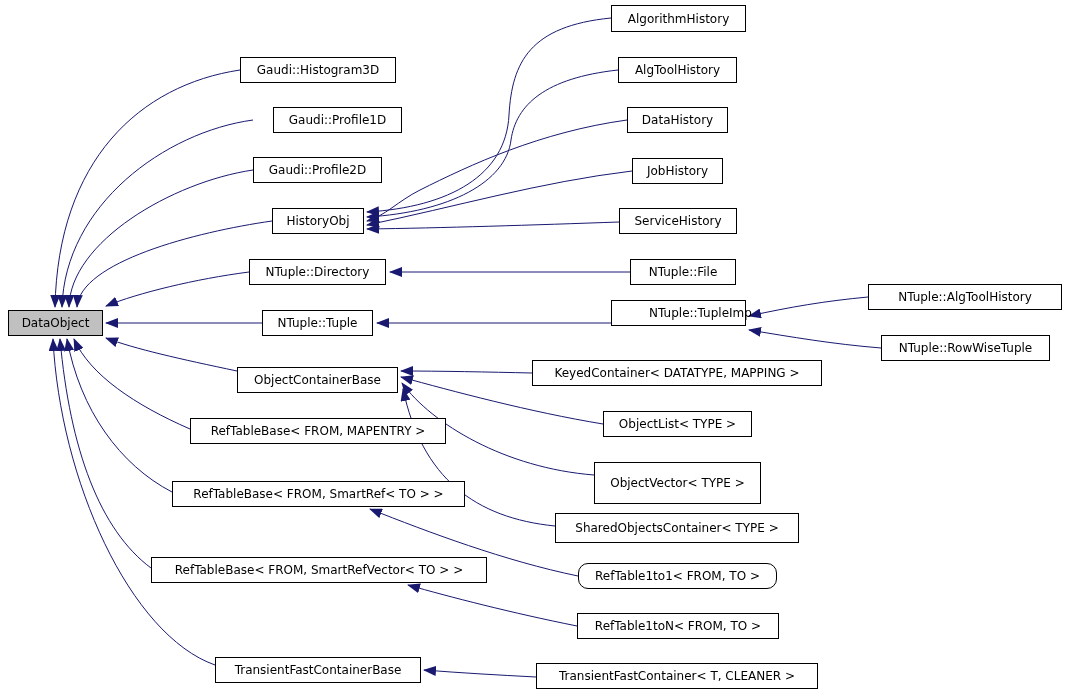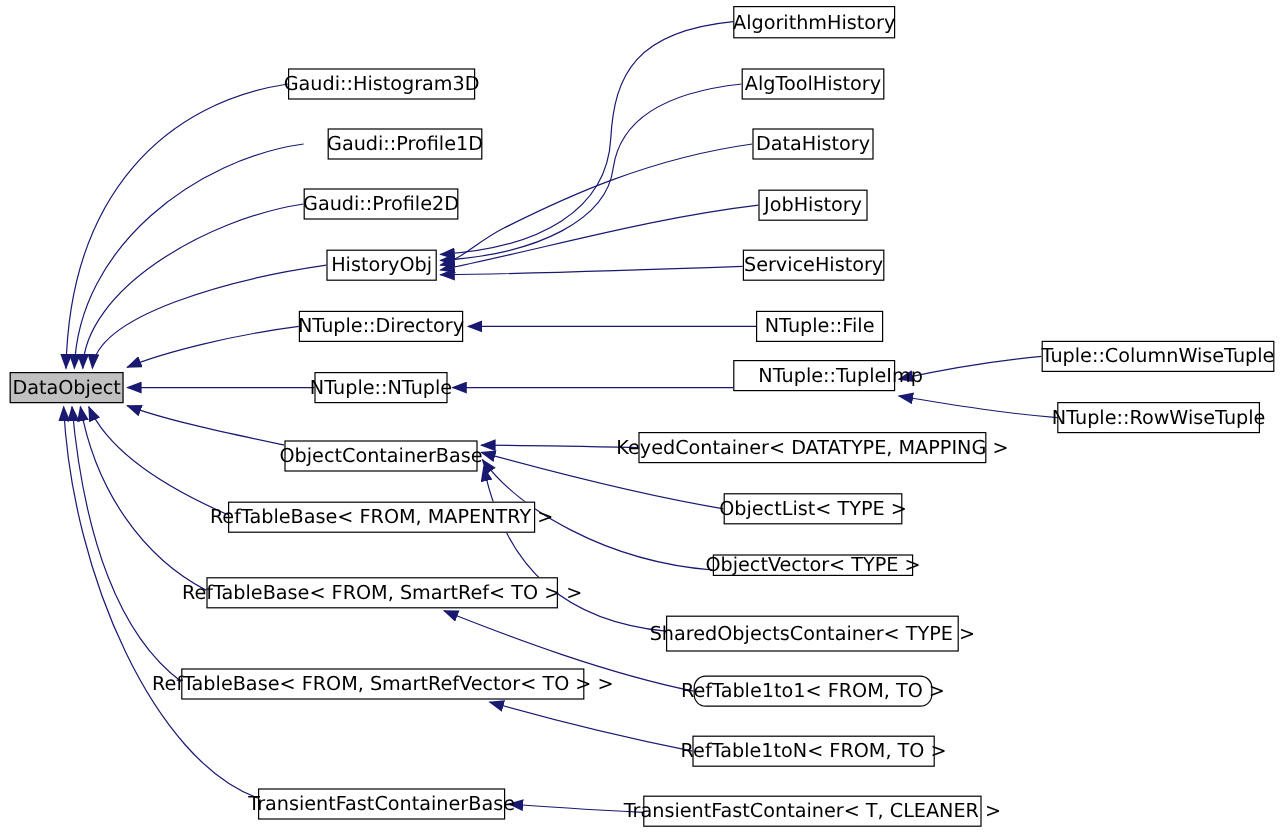--- a/index.html
+++ b/index.html
@@ -14,21 +14,21 @@
     position:absolute;left:0;top:0;width:1067px;height:696px;
     pointer-events:none;
   }
   .node{
     position:absolute;
     box-sizing:border-box;
     display:flex;align-items:center;justify-content:center;
     border:1px solid #000000;
     background:#ffffff;
     color:#000000;
-    font-size:16px;
+    font-size:12px;
     white-space:nowrap;
     cursor:pointer;
     line-height:1;
   }
   .node.base{background:#c0c0c0;}
 </style>
 </head>
 <body>
 
 <div class="stage">
@@ -68,36 +68,36 @@
         <path d="M536,677 C498,675 462,673 424,670" marker-end="url(#arrow)"></path>
       </g>
   </svg>
   <div id="nodes">
       <div class="node base" style="left: 8px; top: 310px; width: 95px; height: 26px;">DataObject</div>
       <div class="node" style="left: 240px; top: 57px; width: 156px; height: 26px;">Gaudi::Histogram3D</div>
       <div class="node" style="left: 253px; top: 107px; width: 129px; height: 26px; margin-left: 20px;">Gaudi::Profile1D</div>
       <div class="node" style="left: 253px; top: 157px; width: 129px; height: 26px;">Gaudi::Profile2D</div>
       <div class="node" style="left: 272px; top: 208px; width: 92px; height: 26px;">HistoryObj</div>
       <div class="node" style="left: 249px; top: 259px; width: 137px; height: 26px;">NTuple::Directory</div>
-      <div class="node" style="left: 262px; top: 310px; width: 111px; height: 26px;">NTuple::NTuple</div>
+      <div class="node" style="left: 262px; top: 310px; width: 111px; height: 26px;">NTuple::Tuple</div>
       <div class="node" style="left: 237px; top: 367px; width: 161px; height: 26px;">ObjectContainerBase</div>
       <div class="node" style="left: 190px; top: 418px; width: 256px; height: 26px;">RefTableBase&lt; FROM, MAPENTRY &gt;</div>
       <div class="node" style="left: 172px; top: 481px; width: 293px; height: 26px;">RefTableBase&lt; FROM, SmartRef&lt; TO &gt; &gt;</div>
       <div class="node" style="left: 151px; top: 557px; width: 336px; height: 26px;">RefTableBase&lt; FROM, SmartRefVector&lt; TO &gt; &gt;</div>
       <div class="node" style="left: 215px; top: 657px; width: 206px; height: 26px;">TransientFastContainerBase</div>
       <div class="node" style="left: 611px; top: 5px; width: 135px; height: 27px;">AlgorithmHistory</div>
       <div class="node" style="left: 618px; top: 57px; width: 119px; height: 26px;">AlgToolHistory</div>
       <div class="node" style="left: 627px; top: 107px; width: 101px; height: 26px;">DataHistory</div>
       <div class="node" style="left: 632px; top: 158px; width: 91px; height: 26px;">JobHistory</div>
       <div class="node" style="left: 619px; top: 208px; width: 118px; height: 26px;">ServiceHistory</div>
       <div class="node" style="left: 630px; top: 259px; width: 106px; height: 26px;">NTuple::File</div>
       <div class="node" style="left: 611px; top: 300px; width: 135px; height: 26px; padding-left: 44px;">NTuple::TupleImp</div>
       <div class="node" style="left: 532px; top: 360px; width: 290px; height: 26px;">KeyedContainer&lt; DATATYPE, MAPPING &gt;</div>
       <div class="node" style="left: 603px; top: 411px; width: 149px; height: 26px;">ObjectList&lt; TYPE &gt;</div>
-      <div class="node" style="left: 594px; top: 462px; width: 167px; height: 18px;">ObjectVector&lt; TYPE &gt;</div>
+      <div class="node" style="left: 594px; top: 462px; width: 167px; height: 42px;">ObjectVector&lt; TYPE &gt;</div>
       <div class="node" style="left: 555px; top: 513px; width: 244px; height: 30px;">SharedObjectsContainer&lt; TYPE &gt;</div>
       <div class="node" style="left: 578px; top: 563px; width: 199px; height: 26px; border-radius: 10px;">RefTable1to1&lt; FROM, TO &gt;</div>
       <div class="node" style="left: 577px; top: 613px; width: 202px; height: 26px;">RefTable1toN&lt; FROM, TO &gt;</div>
       <div class="node" style="left: 536px; top: 663px; width: 282px; height: 26px;">TransientFastContainer&lt; T, CLEANER &gt;</div>
-      <div class="node" style="left: 868px; top: 284px; width: 194px; height: 26px;">Tuple::ColumnWiseTuple</div>
+      <div class="node" style="left: 868px; top: 284px; width: 194px; height: 26px;">NTuple::AlgToolHistory</div>
       <div class="node" style="left: 881px; top: 335px; width: 169px; height: 26px;">NTuple::RowWiseTuple</div>
     </div>
 </div>
 
 </body></html>

